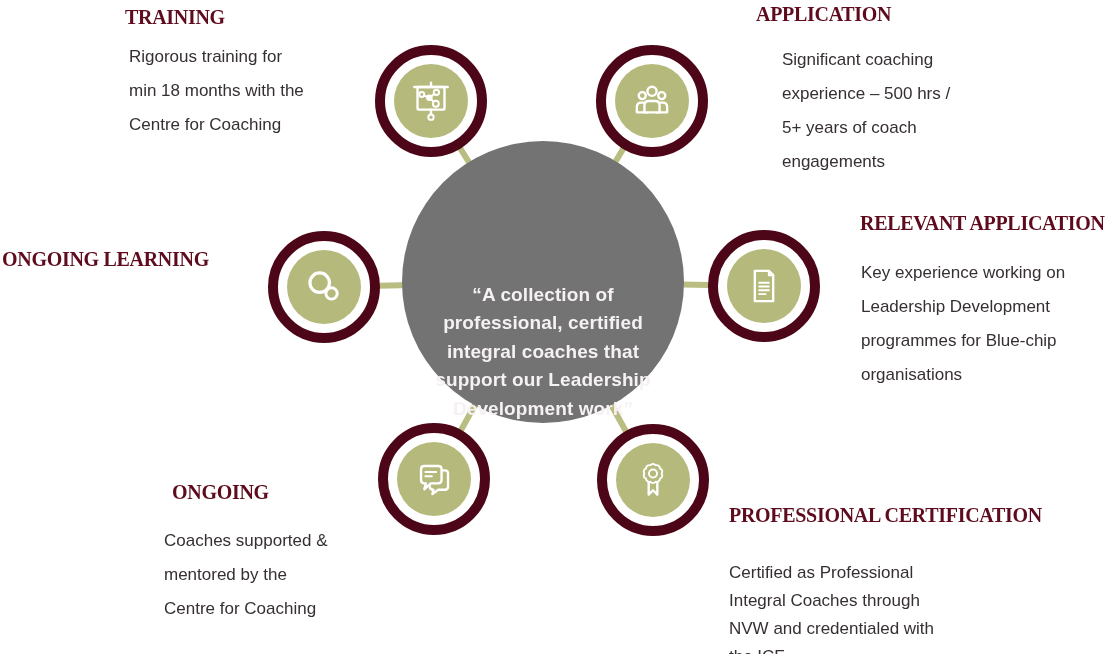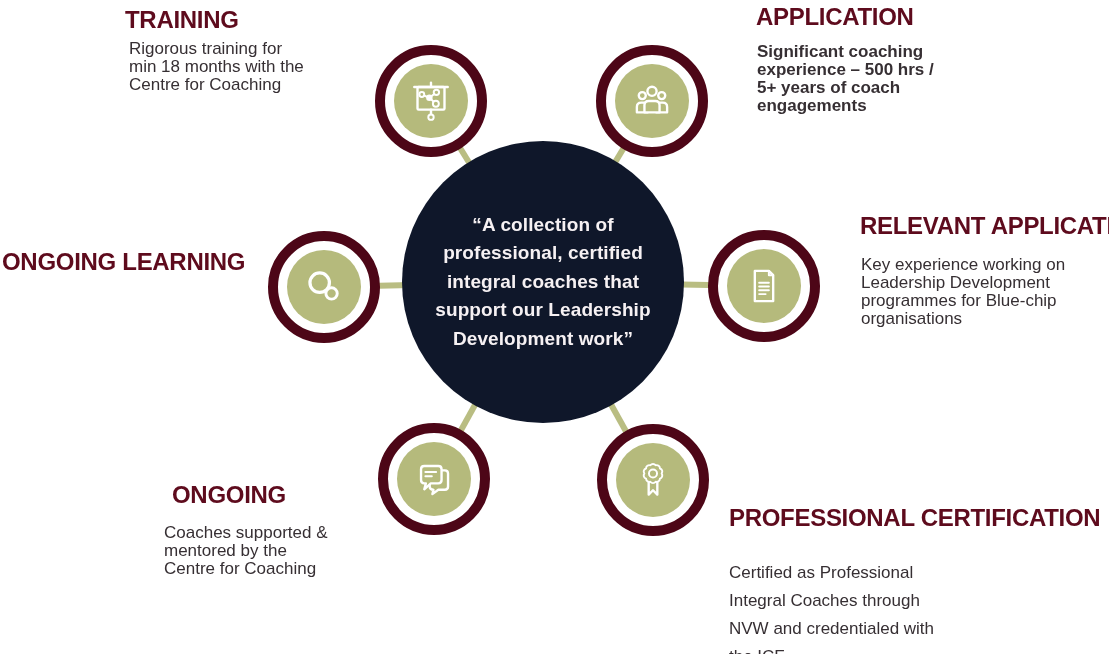--- a/index.html
+++ b/index.html
@@ -6,21 +6,21 @@
   #canvas{
     position:relative;width:1109px;height:654px;overflow:hidden;background:#ffffff;
     font-family:"Liberation Sans","DejaVu Sans",sans-serif;
   }
   
   #connectors{position:absolute;left:0;top:0;width:1109px;height:654px;}
 
   
   .center-circle{
     position:absolute;left:402px;top:141px;width:282px;height:282px;border-radius:50%;
-    background:#0f172a;display:flex;align-items:center;justify-content:center;text-align:center;
+    background:#737373;display:flex;align-items:flex-end;justify-content:center;text-align:center;
   }
   .center-quote{
     width:232px;margin:0;color:#f6f1f3;font-size:19px;font-weight:bold;line-height:28.5px;
     white-space:pre-line;letter-spacing:0.1px;
   }
 
   
   .sat{
     position:absolute;width:112px;height:112px;border-radius:50%;
     border:10px solid #4d0617;background:#ffffff;box-sizing:border-box;
@@ -35,29 +35,29 @@
   .ic-fillwhite{fill:#ffffff;stroke:none;}
   .ic-olive{fill:#b5ba7c;}
   .ic-thin{stroke-width:3.6;}
 
   .pos-tl{left:375px;top:45px;}  .pos-tr{left:596px;top:45px;}
   .pos-l{left:268px;top:231px;}  .pos-r{left:708px;top:230px;}
   .pos-bl{left:378px;top:423px;} .pos-br{left:597px;top:424px;}
 
   
   .node-title{
-    position:absolute;margin:0;color:#5e0b1d;font-size:24px;font-weight:800;
-    letter-spacing:-0.3px;white-space:nowrap;
+    position:absolute;margin:0;color:#5e0b1d;font-size:20px;font-weight:800;
+    letter-spacing:-0.3px;white-space:nowrap;font-family:Liberation Serif, serif;
   }
   .node-desc{
-    position:absolute;margin:0;color:#362f33;font-size:17px;line-height:18px;
+    position:absolute;margin:0;color:#362f33;font-size:17px;line-height:34px;
     white-space:pre-line;
   }
   .t-training{left:125px;top:6px;}    .d-training{left:129px;top:40px;}
-  .t-experience{left:756px;top:3px;}  .d-experience{left:757px;top:43px;font-weight:bold;}
+  .t-experience{left:756px;top:3px;}  .d-experience{left:782px;top:43px;}
   .t-ongoing{left:2px;top:248px;}     .d-ongoing{left:2px;top:290px;}
   .t-relevant{left:860px;top:212px;}  .d-relevant{left:861px;top:256px;}
   .t-support{left:172px;top:481px;}   .d-support{left:164px;top:524px;}
   .t-cert{left:729px;top:504px;text-align:center;}      .d-cert{left:729px;top:543px;line-height:28px;margin-top:16px;}
 </style>
 </head>
 <body>
 
 <div id="canvas">
 

